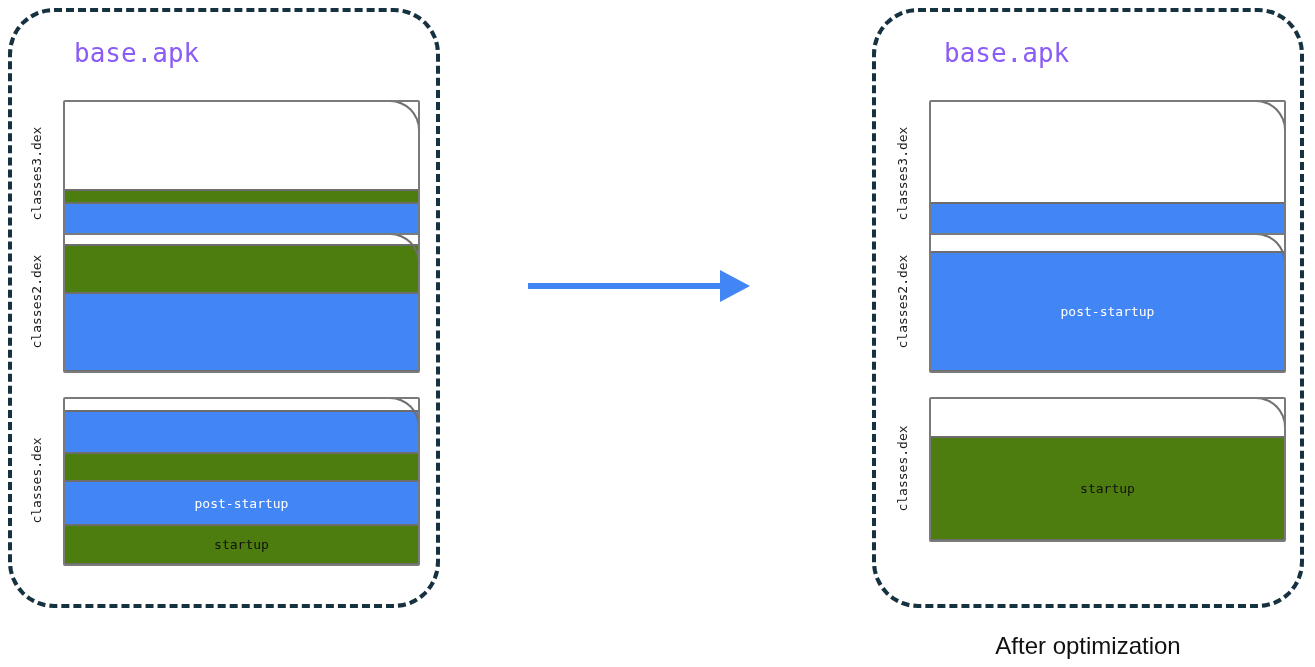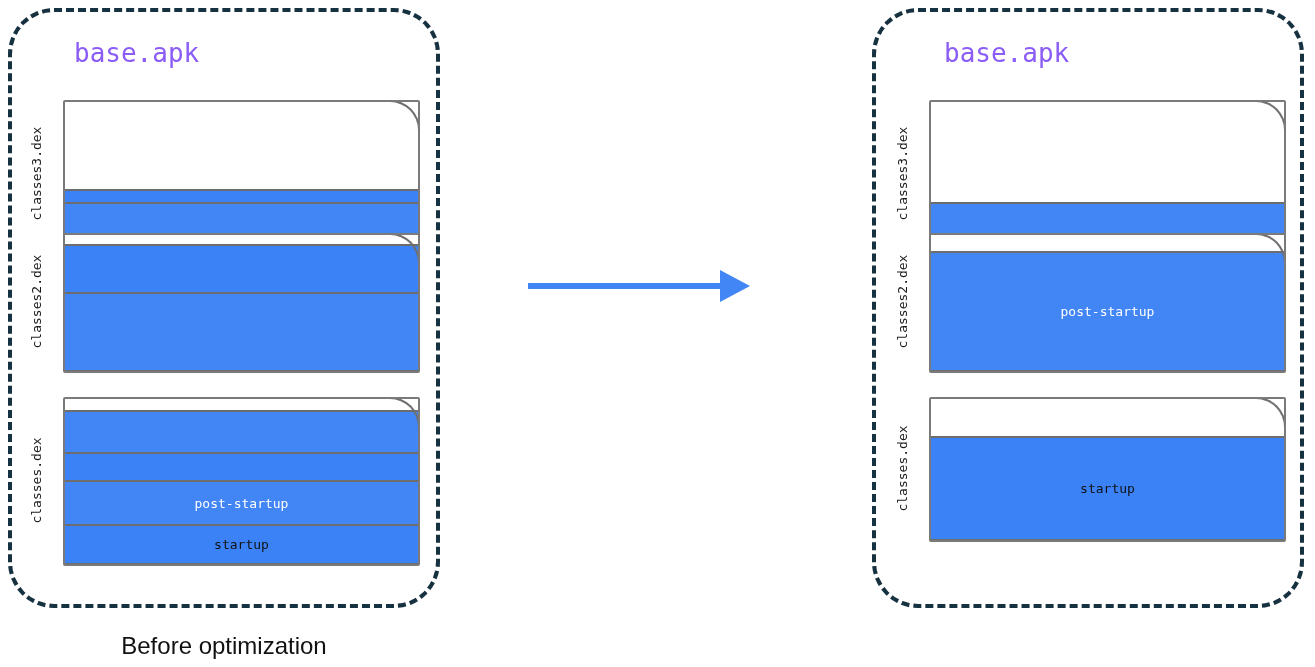--- a/index.html
+++ b/index.html
@@ -60,21 +60,21 @@
   .seg{
     position:absolute;left:0;right:0;
     box-sizing:border-box;
     display:flex;align-items:center;justify-content:center;
     font-family:"DejaVu Sans Mono","Liberation Mono",monospace;
     font-size:13px;
     border-top:1px solid #6d6d6d;
     border-bottom:1px solid #6d6d6d;
   }
   .seg.blue{background:#4285f4;color:#ffffff;}
-  .seg.green{background:#3b82f6;color:#111111;}
+  .seg.green{background:#4d7c0f;color:#111111;}
   .seg.empty{background:#ffffff;border-top:none;}
   .seg-label{pointer-events:none;}
 
   
   .arrow-wrap{position:absolute;}
   .arrow-shaft{
     position:absolute;left:0;top:50%;
     transform:translateY(-50%);
     height:6px;background:#4285f4;
   }
@@ -124,21 +124,20 @@
         <div class="seg green" style="top: 54px; height: 28px;"></div>
         <div class="seg blue" style="top: 82px; height: 44px;">
           <span class="seg-label">post-startup</span>
         </div>
         <div class="seg green" style="top: 126px; height: 39px;">
           <span class="seg-label">startup</span>
         </div>
       </div>
       <div class="dex-label" style="width: 169px; left: -48.5px; top: 472.5px;">classes.dex</div>
     </div>
-  <div class="caption" style="left:8px;top:632px;width:432px;">Before optimization</div>
 
   <div class="arrow-wrap" style="left:528px;top:266px;width:222px;height:40px;">
     <div class="arrow-shaft" style="width:194px;"></div>
     <div class="arrow-head" style="left:192px;"></div>
   </div>
 
   <div class="apk-panel" style="left:872px;top:8px;width:432px;height:600px;">
   </div>
   <div class="apk-title" style="left:944px;top:38px;">base.apk</div>
   <div class="dex-stacks" id="after-stacks">
@@ -155,14 +154,15 @@
       </div>
       <div class="dex-label" style="width: 140px; left: 832px; top: 294px;">classes2.dex</div>
       <div class="dex-stack" style="left: 929px; top: 397px; width: 357px; height: 145px;">
         <div class="seg empty" style="top: 0px; height: 38px;"></div>
         <div class="seg green" style="top: 38px; height: 103px;">
           <span class="seg-label">startup</span>
         </div>
       </div>
       <div class="dex-label" style="width: 145px; left: 829.5px; top: 460.5px;">classes.dex</div>
     </div>
+  <div class="caption" style="left:872px;top:632px;width:432px;">After optimization</div>
 
 </div>
 
 </body></html>

